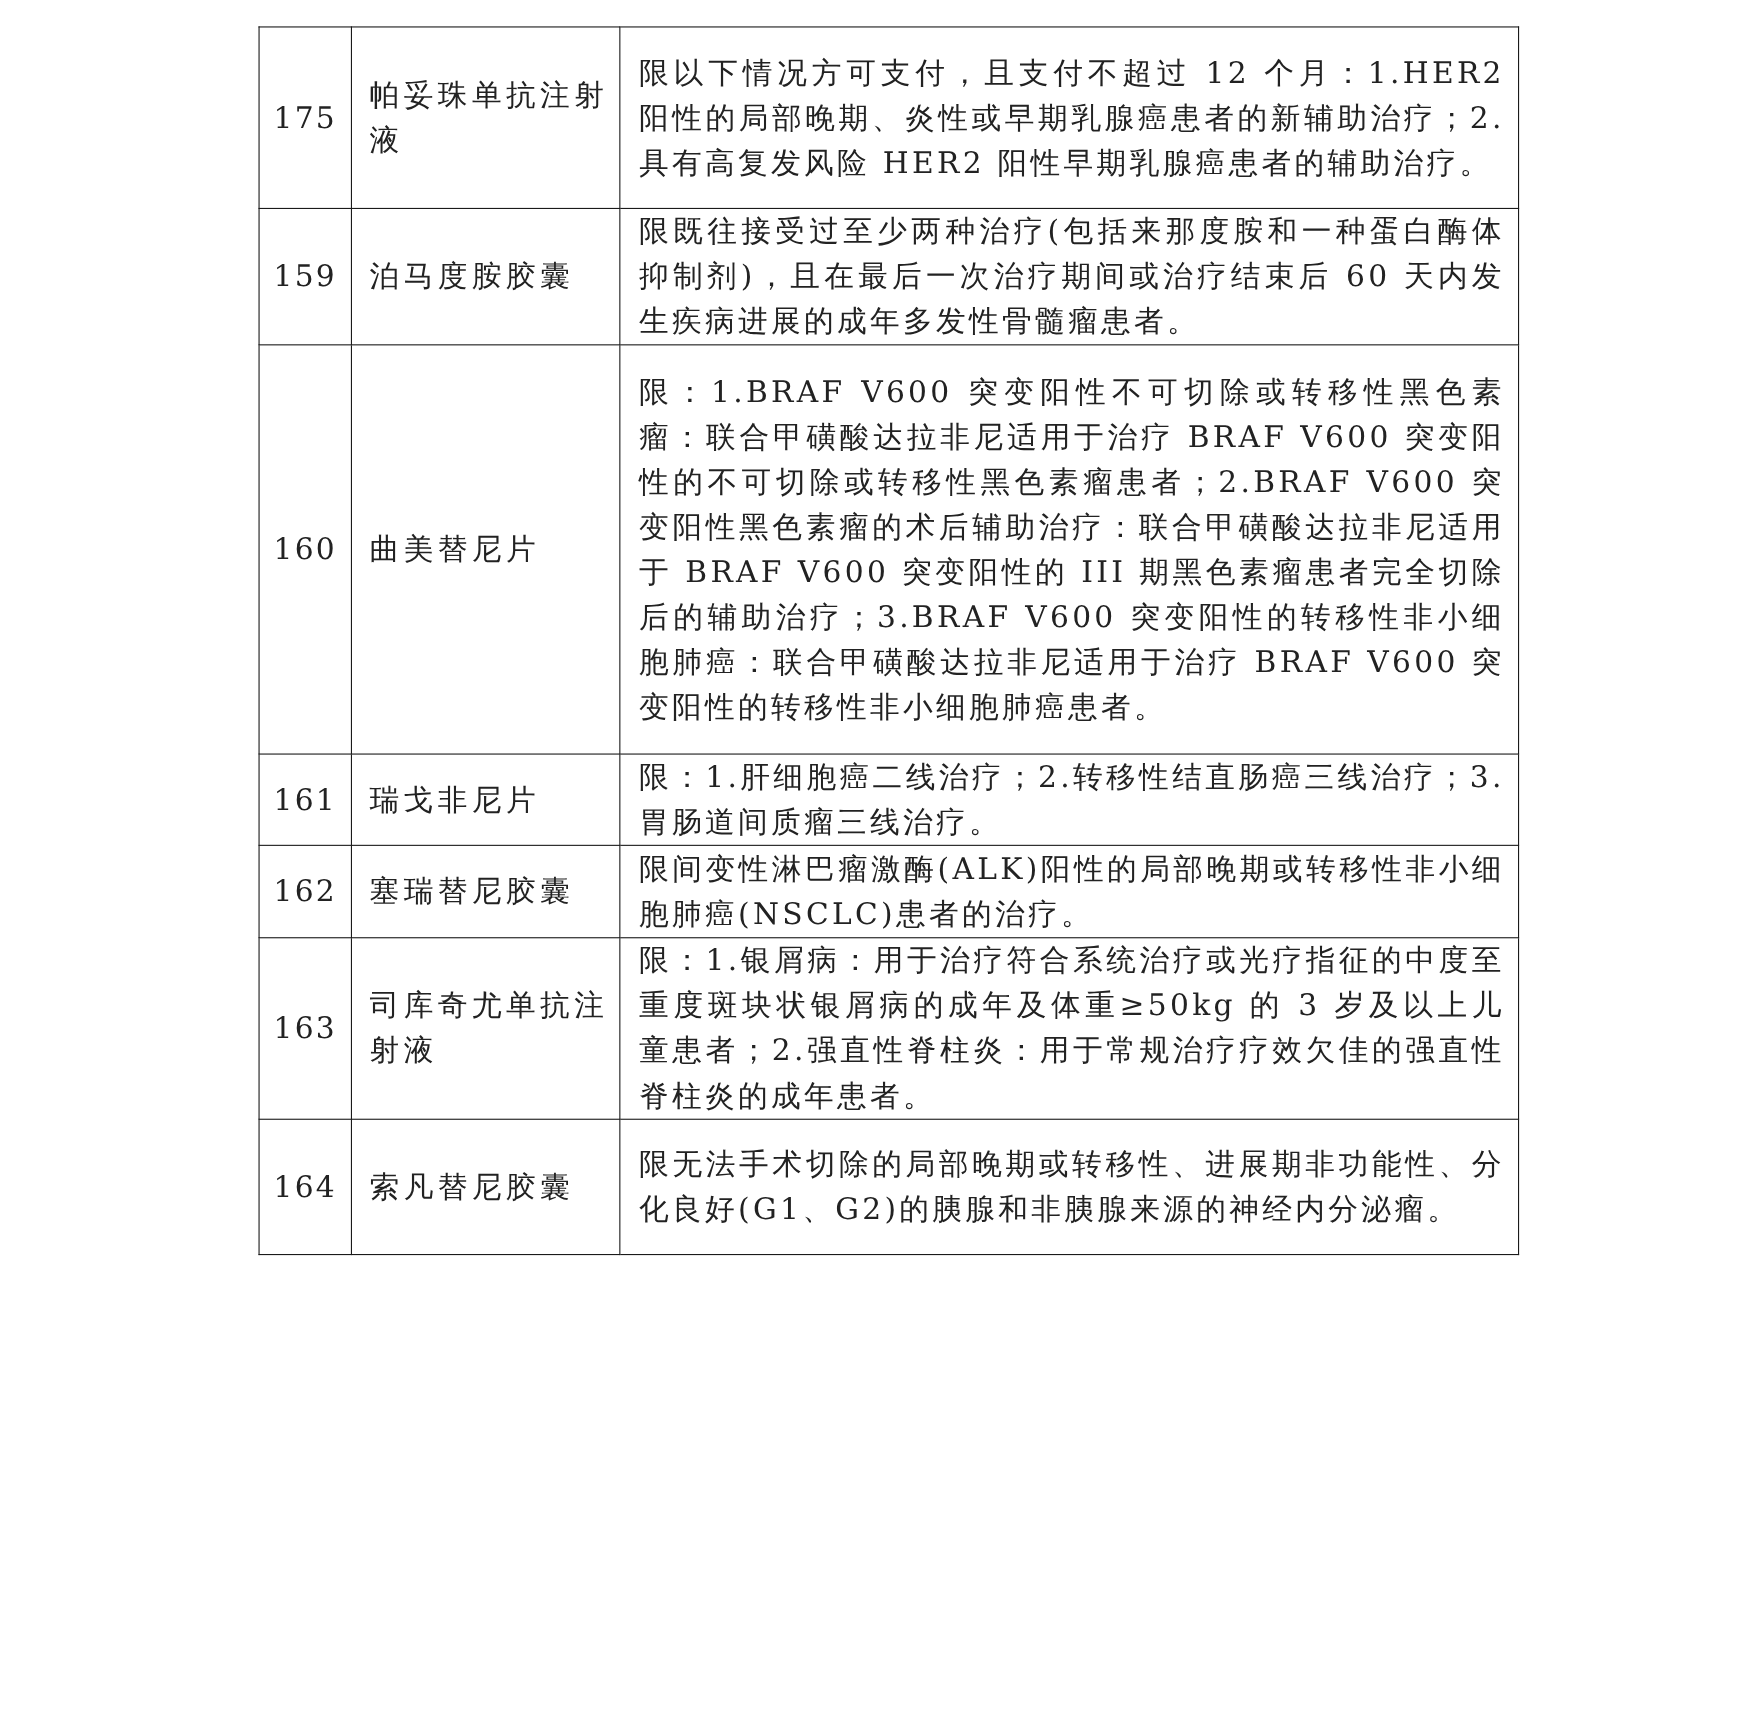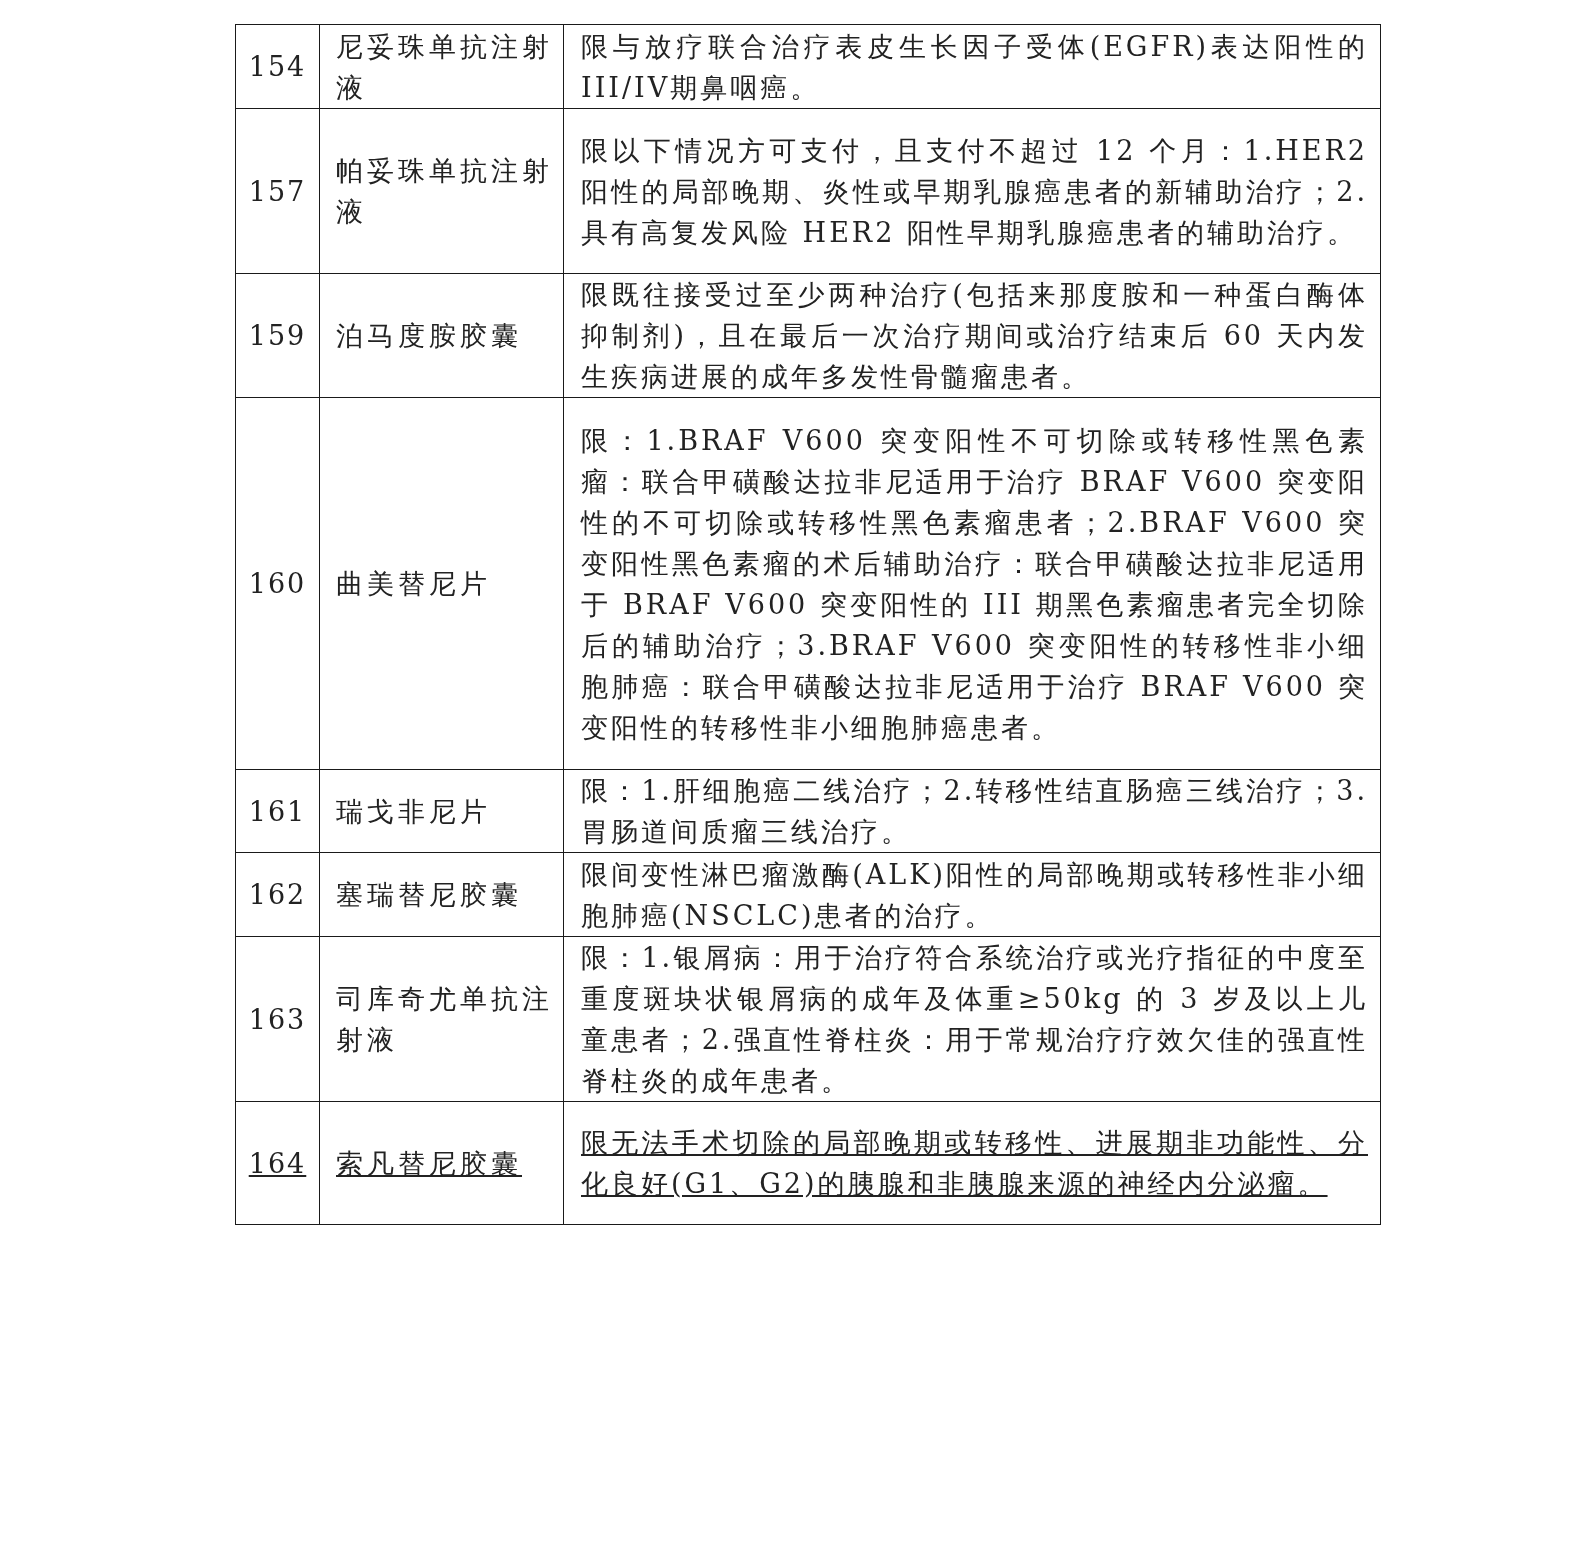--- a/index.html
+++ b/index.html
@@ -52,27 +52,22 @@
 </head>
 <body>
 
 <table class="doc-table">
   <colgroup>
     <col class="col-no">
     <col class="col-name">
     <col class="col-desc">
   </colgroup>
   <tbody id="table-body">
-    <tr style="height: 84px;">
-      <td class="cell-no">154</td>
-      <td class="cell-name">尼妥珠单抗注射液</td>
-      <td class="cell-desc">限与放疗联合治疗表皮生长因子受体(EGFR)表达阳性的III/IV期鼻咽癌。</td>
-    </tr>
     <tr style="height: 165px;">
-      <td class="cell-no">157</td>
+      <td class="cell-no">175</td>
       <td class="cell-name">帕妥珠单抗注射液</td>
       <td class="cell-desc">限以下情况方可支付，且支付不超过 12 个月：1.HER2 阳性的局部晚期、炎性或早期乳腺癌患者的新辅助治疗；2.具有高复发风险 HER2 阳性早期乳腺癌患者的辅助治疗。</td>
     </tr>
     <tr style="height: 124px;">
       <td class="cell-no">159</td>
       <td class="cell-name">泊马度胺胶囊</td>
       <td class="cell-desc">限既往接受过至少两种治疗(包括来那度胺和一种蛋白酶体抑制剂)，且在最后一次治疗期间或治疗结束后 60 天内发生疾病进展的成年多发性骨髓瘤患者。</td>
     </tr>
     <tr style="height: 372px;">
       <td class="cell-no">160</td>
@@ -87,19 +82,19 @@
     <tr style="height: 84px;">
       <td class="cell-no">162</td>
       <td class="cell-name">塞瑞替尼胶囊</td>
       <td class="cell-desc">限间变性淋巴瘤激酶(ALK)阳性的局部晚期或转移性非小细胞肺癌(NSCLC)患者的治疗。</td>
     </tr>
     <tr style="height: 165px;">
       <td class="cell-no">163</td>
       <td class="cell-name">司库奇尤单抗注射液</td>
       <td class="cell-desc">限：1.银屑病：用于治疗符合系统治疗或光疗指征的中度至重度斑块状银屑病的成年及体重≥50kg 的 3 岁及以上儿童患者；2.强直性脊柱炎：用于常规治疗疗效欠佳的强直性脊柱炎的成年患者。</td>
     </tr>
-    <tr style="height: 123px; text-decoration: underline;">
+    <tr style="height: 123px;">
       <td class="cell-no">164</td>
       <td class="cell-name">索凡替尼胶囊</td>
       <td class="cell-desc">限无法手术切除的局部晚期或转移性、进展期非功能性、分化良好(G1、G2)的胰腺和非胰腺来源的神经内分泌瘤。</td>
     </tr>
   </tbody>
 </table>
 
 </body></html>

